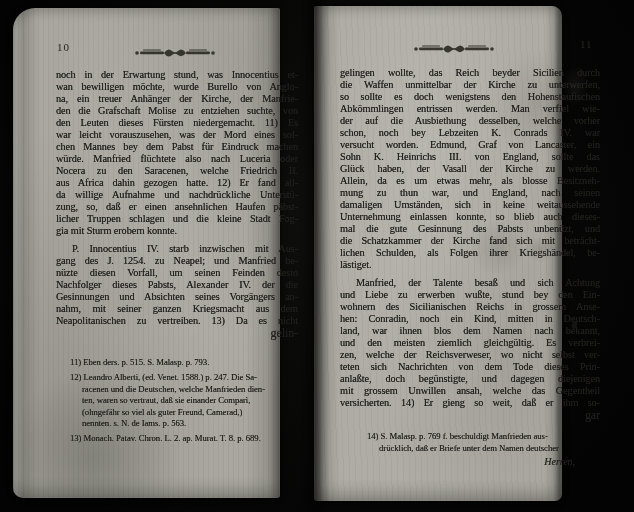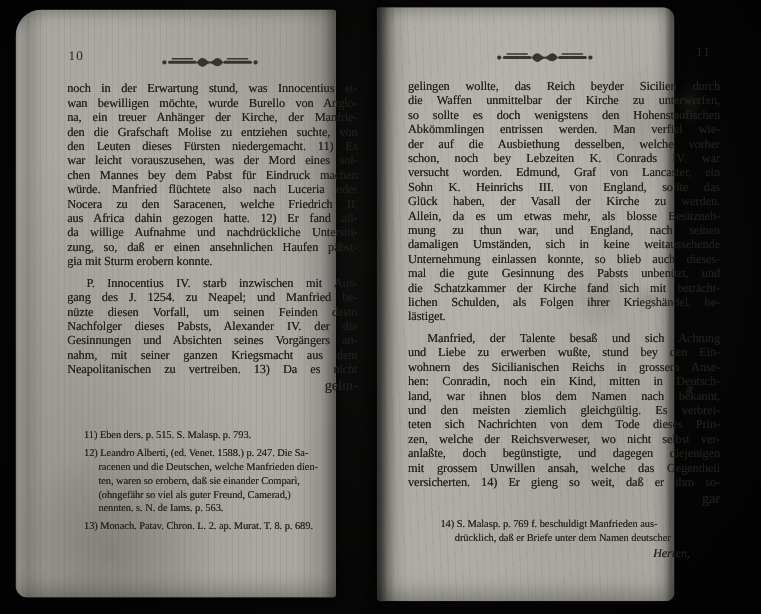--- a/index.html
+++ b/index.html
@@ -92,40 +92,41 @@
           <div class="tl">na, ein treuer Anhänger der Kirche, der Manfrie-</div>
           <div class="tl">den die Grafschaft Molise zu entziehen suchte, von</div>
           <div class="tl">den Leuten dieses Fürsten niedergemacht. 11) Es</div>
           <div class="tl">war leicht vorauszusehen, was der Mord eines sol-</div>
           <div class="tl">chen Mannes bey dem Pabst für Eindruck machen</div>
           <div class="tl">würde.  Manfried flüchtete also nach Luceria oder</div>
           <div class="tl">Nocera zu den Saracenen, welche Friedrich II.</div>
           <div class="tl">aus Africa dahin gezogen hatte. 12) Er fand all-</div>
           <div class="tl">da willige Aufnahme und nachdrückliche Unterstü-</div>
           <div class="tl">zung, so, daß er einen ansehnlichen Haufen päbst-</div>
+          <div class="tl">licher Truppen schlagen und die kleine Stadt Fog-</div>
           <div class="tl end">gia mit Sturm erobern konnte.</div>
         </div>
       <div class="para2">
           <div class="tl indent">P. Innocentius IV. starb inzwischen mit Aus-</div>
           <div class="tl">gang des J. 1254. zu Neapel; und Manfried be-</div>
           <div class="tl">nüzte diesen Vorfall, um seinen Feinden desto</div>
           <div class="tl">Nachfolger dieses Pabsts, Alexander IV. der die</div>
           <div class="tl">Gesinnungen und Absichten seines Vorgängers an-</div>
           <div class="tl">nahm, mit seiner ganzen Kriegsmacht aus dem</div>
           <div class="tl">Neapolitanischen zu vertreiben. 13) Da es nicht</div>
         </div>
       <div class="cw">gelin-</div>
     </div>
 
     <div class="footnotes" style="left:57px;top:349px;width:230px;">
       <div>
           <div class="fnl end">11) Eben ders. p. 515. S. Malasp. p. 793.</div>
           <div class="fnl">12) Leandro Alberti, (ed. Venet. 1588.) p. 247. Die Sa-</div>
           <div class="fnl cont">racenen und die Deutschen, welche Manfrieden dien-</div>
-          <div class="fnl cont">ten, waren so erobern, daß sie einander Comparì,</div>
+          <div class="fnl cont">ten, waren so vertraut, daß sie einander Comparì,</div>
           <div class="fnl cont">(ohngefähr so viel als guter Freund, Camerad,)</div>
           <div class="fnl cont end">nennten. s. N. de Iams. p. 563.</div>
           <div class="fnl end">13) Monach. Patav. Chron. L. 2. ap. Murat. T. 8. p. 689.</div>
         </div>
     </div>
   </div>
 
   <div class="page right">
     <span class="ornament" style="left:99px;top:34px;">
       <svg width="82" height="12" viewBox="0 0 82 12">
@@ -163,22 +164,22 @@
           <div class="tl">lichen Schulden, als Folgen ihrer Kriegshändel, be-</div>
           <div class="tl end">lästiget.</div>
         </div>
       <div class="para2">
           <div class="tl indent">Manfried, der Talente besaß und sich Achtung</div>
           <div class="tl">und Liebe zu erwerben wußte, stund bey den Ein-</div>
           <div class="tl">wohnern des Sicilianischen Reichs in grossem Anse-</div>
           <div class="tl">hen: Conradin, noch ein Kind, mitten in Deutsch-</div>
           <div class="tl">land, war ihnen blos dem Namen nach bekannt,</div>
           <div class="tl">und den meisten ziemlich gleichgültig.  Es verbrei-</div>
+          <div class="tl">zen, welche der Reichsverweser, wo nicht selbst ver-</div>
           <div class="tl">teten sich Nachrichten von dem Tode dieses Prin-</div>
-          <div class="tl">zen, welche der Reichsverweser, wo nicht selbst ver-</div>
           <div class="tl">anlaßte, doch begünstigte, und dagegen diejenigen</div>
           <div class="tl">mit grossem Unwillen ansah, welche das Gegentheil</div>
           <div class="tl">versicherten. 14) Er gieng so weit, daß er ihm so-</div>
         </div>
       <div class="cw">gar</div>
     </div>
 
     <div class="footnotes" style="left:53px;top:425px;width:236px;">
       <div>
           <div class="fnl">14) S. Malasp. p. 769 f. beschuldigt Manfrieden aus-</div>

